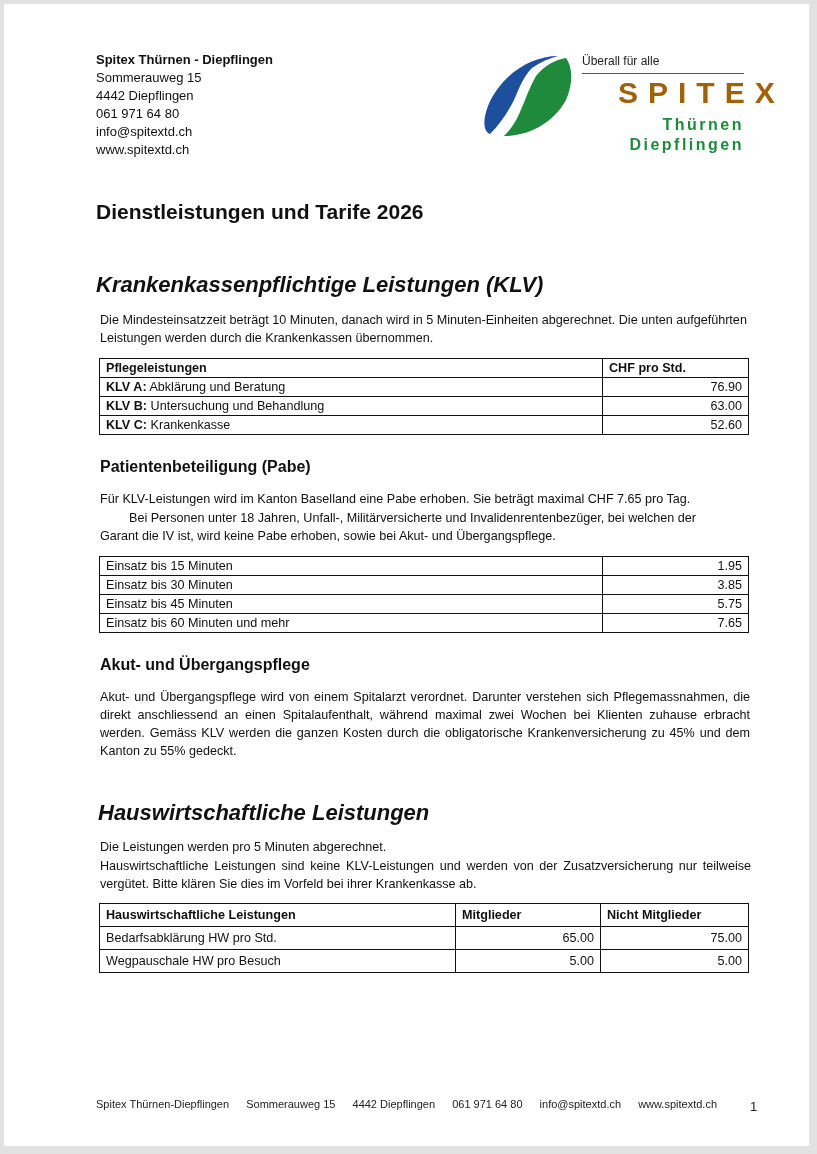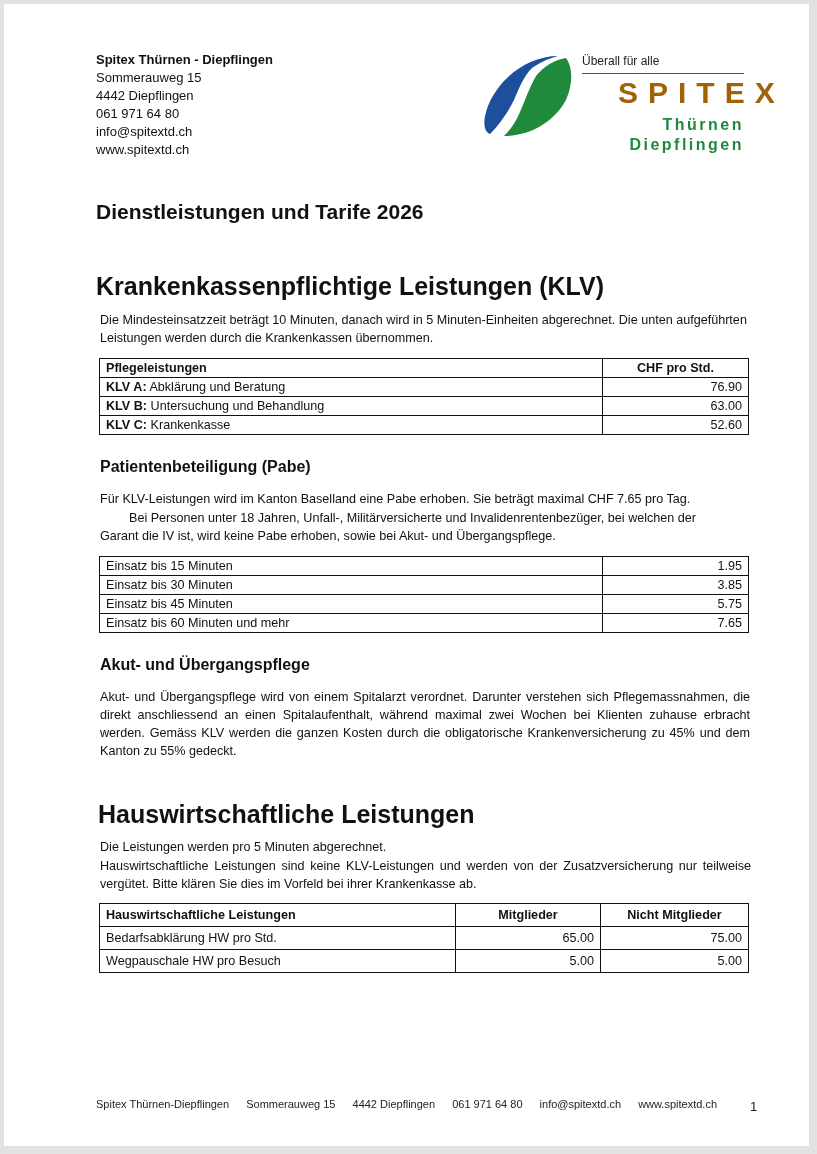--- a/index.html
+++ b/index.html
@@ -17,30 +17,30 @@
 
   .logo { left:476px; top:48px; width:280px; height:110px; }
   .logo .tagline { position:absolute; left:106px; top:6px; font-size:12px; color:#222; }
   .logo .rule { position:absolute; left:106px; top:25px; width:162px; height:1px; background:#555; }
   .logo .brand { position:absolute; left:104px; top:28px; font-size:30px; font-weight:bold; letter-spacing:10px; color:#a16207;margin-left:38px; }
   .logo .sub1, .logo .sub2 { position:absolute; right:12px; font-size:16px; font-weight:bold; color:#1f8a3b; letter-spacing:2.5px; }
   .logo .sub1 { top:68px; }
   .logo .sub2 { top:88px;margin-left:18px; }
 
   h1.title { left:96px; top:200px; margin:0; font-size:21px; font-weight:bold; white-space:nowrap; }
-  h2.sec { margin:0; font-size:25px; font-weight:bold; white-space:nowrap; }
+  h2.sec { margin:0; font-size:22px; font-weight:bold; white-space:nowrap;font-style:italic; }
   h3.sub { margin:0; font-size:16px; font-weight:bold; white-space:nowrap; }
 
   p.txt { margin:0; font-size:12.6px; line-height:18px; }
   p.justify { text-align:justify; }
 
   table.tbl { border-collapse:collapse; font-size:12.6px; }
   table.tbl td, table.tbl th { border:1px solid #111; padding:0 6px; height:18px; line-height:17px; }
   table.tbl th { font-weight:bold; text-align:left; }
-  table.tbl th.c { text-align:center; }
+  table.tbl th.c { }
   table.tbl td.r { text-align:right; }
   table.tbl.tall td, table.tbl.tall th { height:22px; line-height:21px; }
 
   .footer { left:96px; top:1098px; font-size:11px; color:#222; white-space:nowrap; }
   .footer span { margin-right:14px; }
   .pagenum { left:750px; top:1099px; font-size:13px; color:#222; }
 </style>
 </head>
 <body>
 

